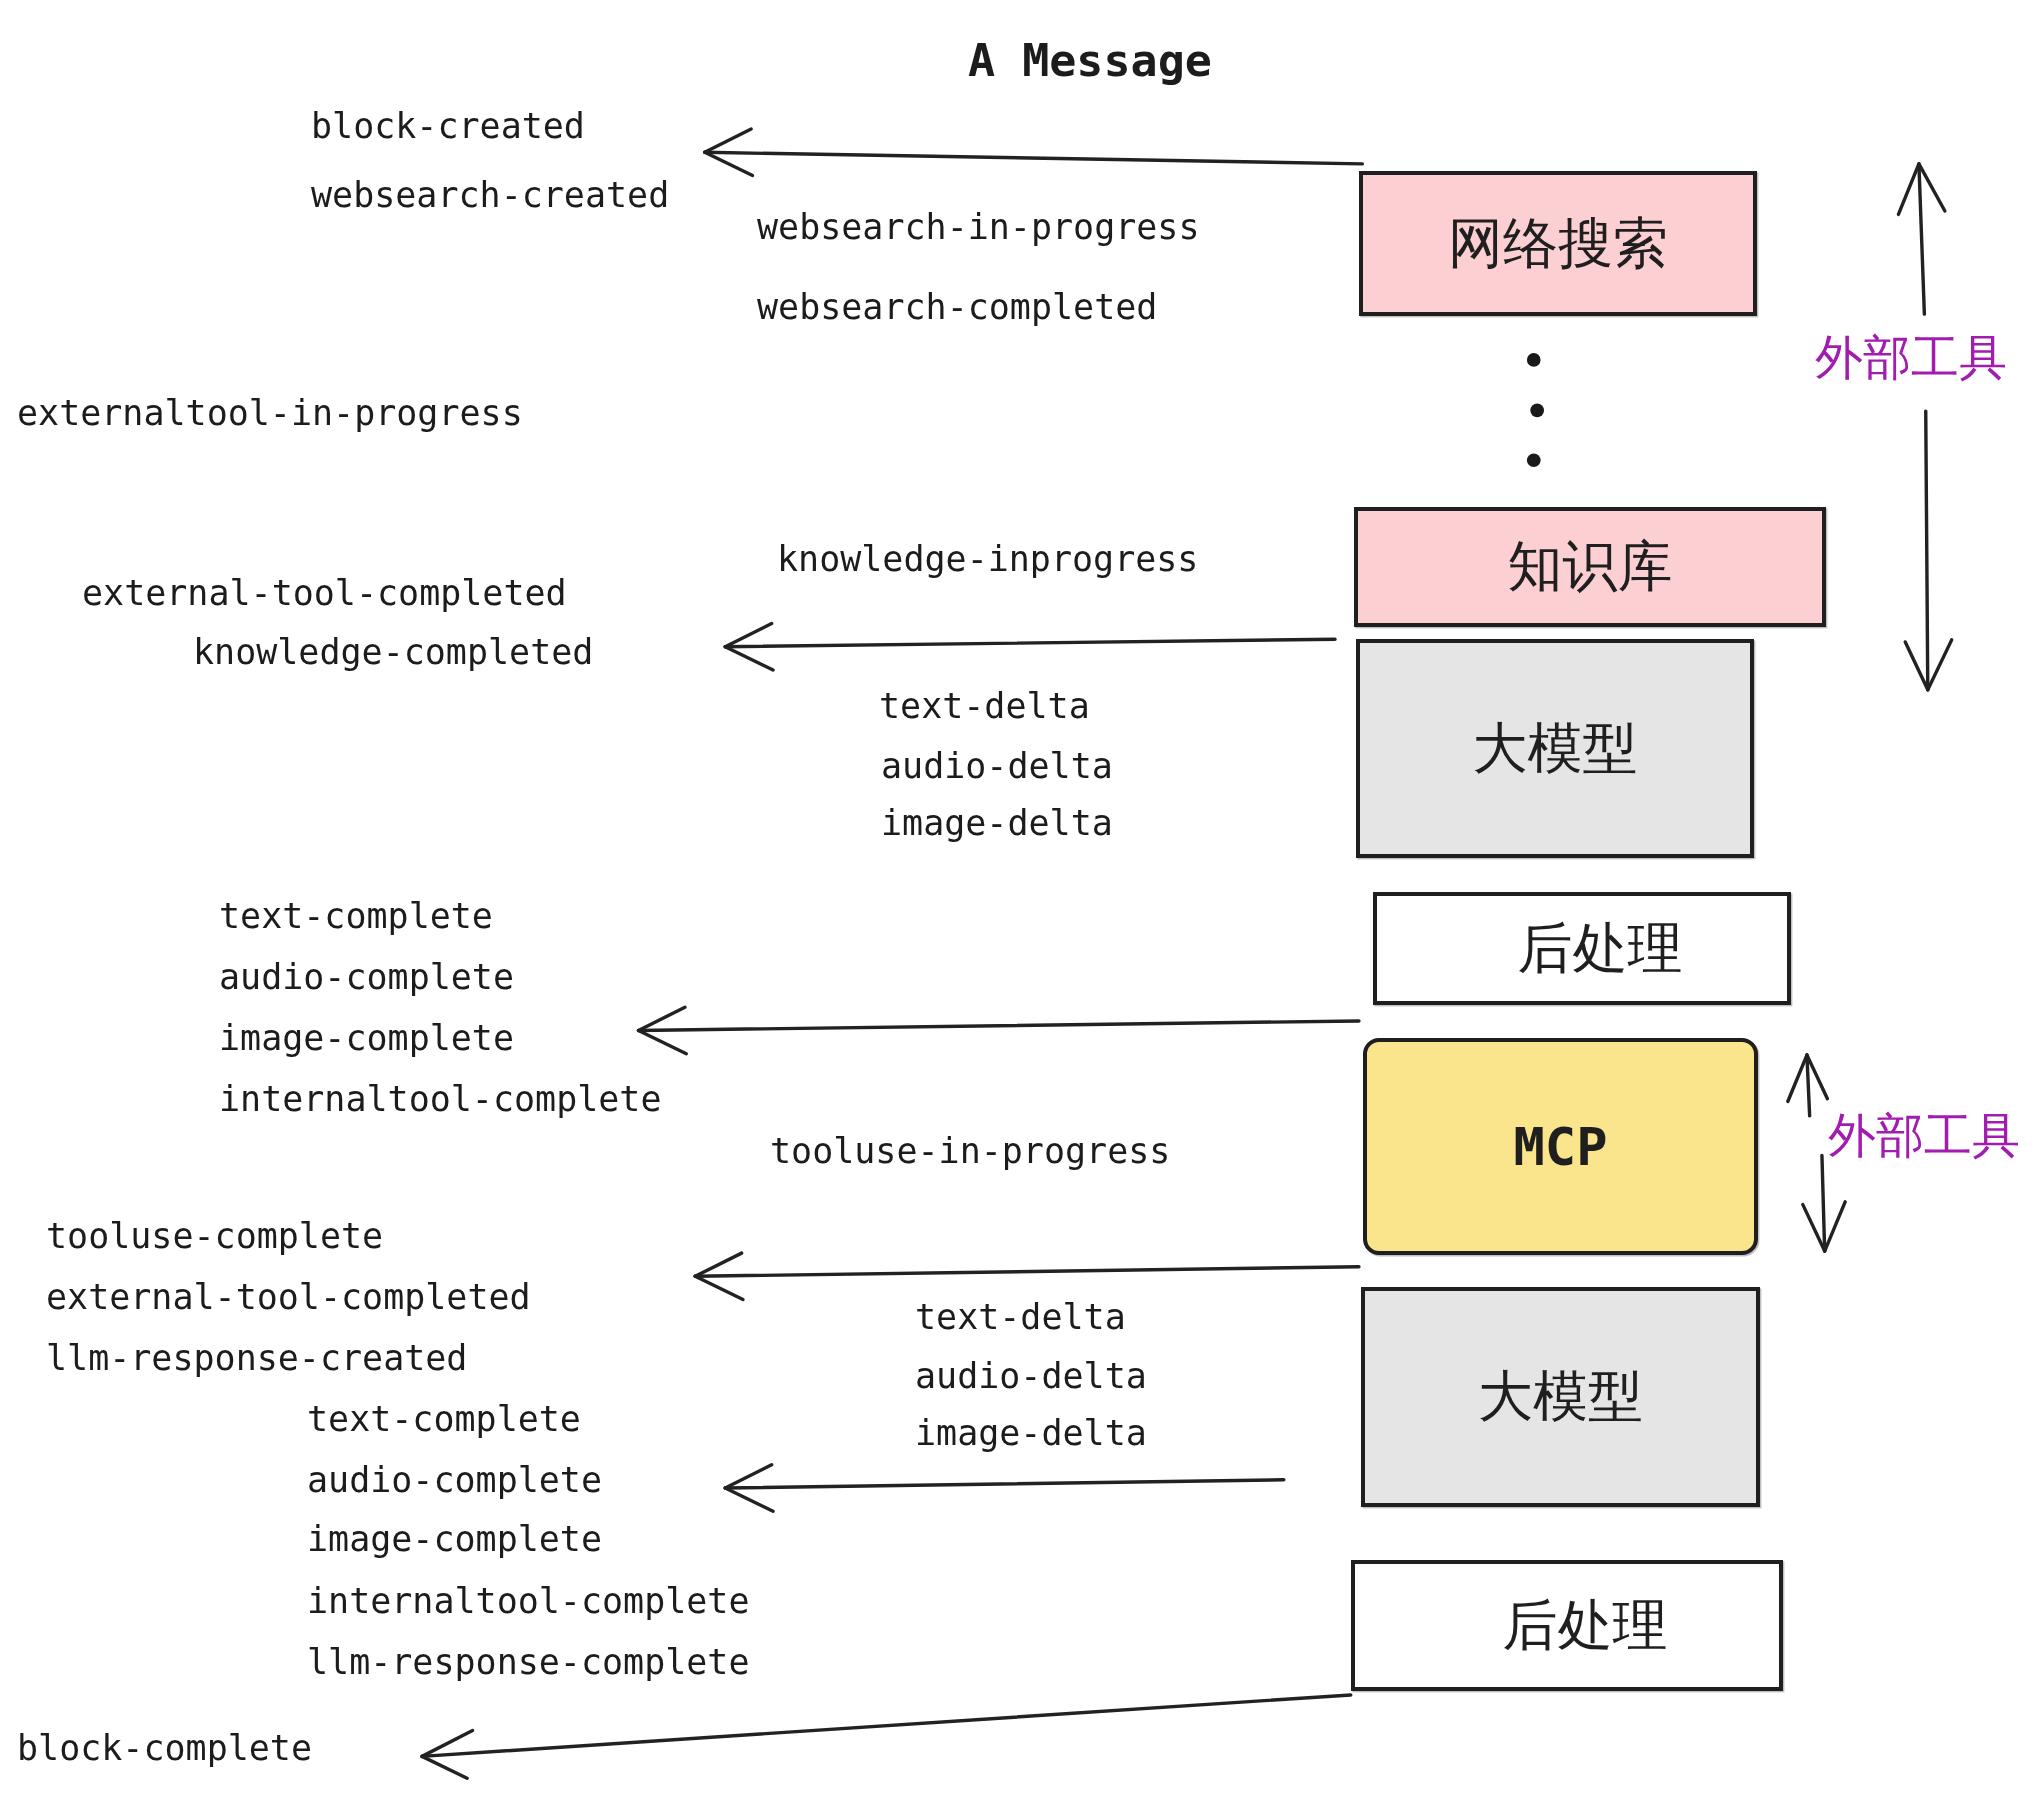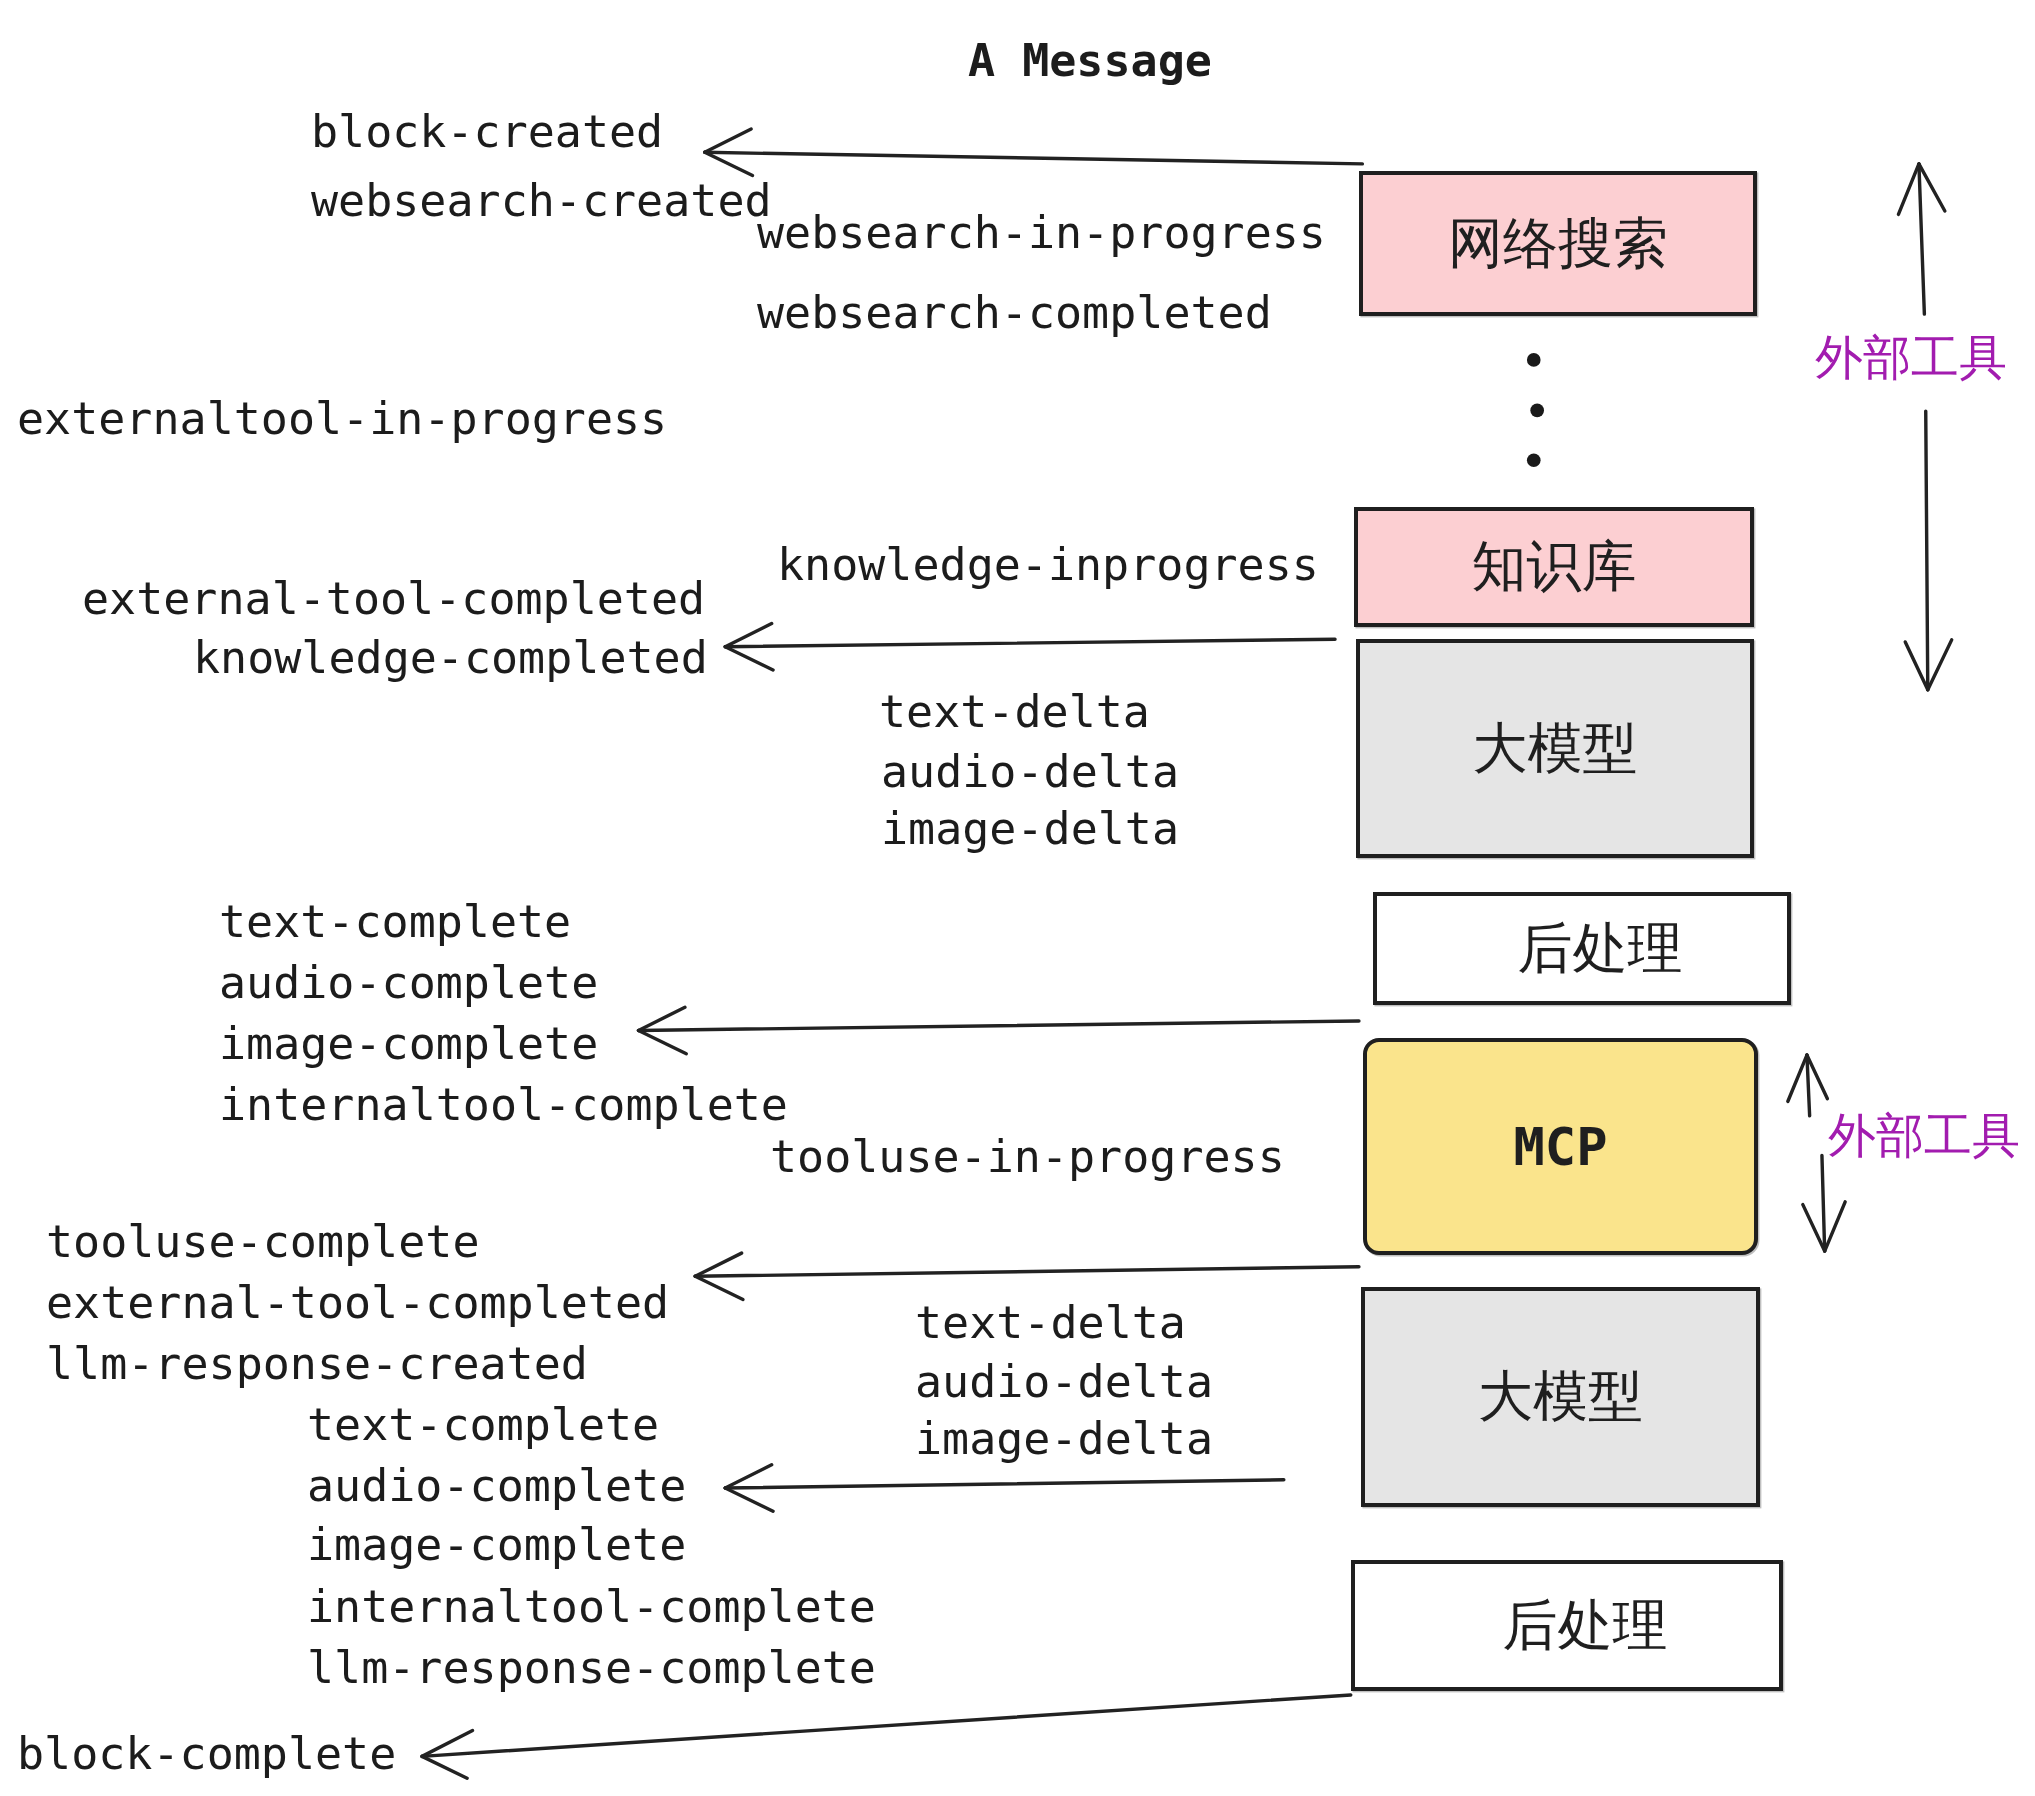--- a/index.html
+++ b/index.html
@@ -7,21 +7,21 @@
     position:relative;
     width:2035px;height:1796px;
     background:#ffffff;
     font-family:"DejaVu Sans Mono", monospace;
     color:#1c1c1c;
     overflow:hidden;
   }
   .lbl{
     position:absolute;
     white-space:nowrap;
-    font-size:45px;
+    font-size:35px;
     line-height:1.1;
     color:#1c1c1c;
     letter-spacing:0px;
   }
   .title{
     font-size:45px;
     font-weight:600;
   }
   .box{
     position:absolute;
@@ -167,21 +167,21 @@
   <div class="lbl" style="left:307px;top:1400px;">text-complete</div>
   <div class="lbl" style="left:307px;top:1461px;">audio-complete</div>
   <div class="lbl" style="left:307px;top:1520px;">image-complete</div>
   <div class="lbl" style="left:307px;top:1582px;">internaltool-complete</div>
   <div class="lbl" style="left:307px;top:1643px;">llm-response-complete</div>
   <div class="lbl" style="left:17px;top:1729px;">block-complete</div>
 
   <div class="box pink" style="left:1359px;top:171px;width:398px;height:145px;">
     <span class="box-label">网络搜索</span>
   </div>
-  <div class="box pink" style="left:1354px;top:507px;width:400px;height:120px;">
+  <div class="box pink" style="left:1354px;top:507px;width:472px;height:120px;">
     <span class="box-label">知识库</span>
   </div>
   <div class="box green" style="left:1356px;top:639px;width:398px;height:219px;">
     <span class="box-label">大模型</span>
   </div>
   <div class="box white" style="left:1373px;top:892px;width:418px;height:113px;">
     <span class="box-label">后处理</span>
   </div>
   <div class="box yellow" style="left:1363px;top:1038px;width:395px;height:217px;">
     <span class="box-label mono">MCP</span>

